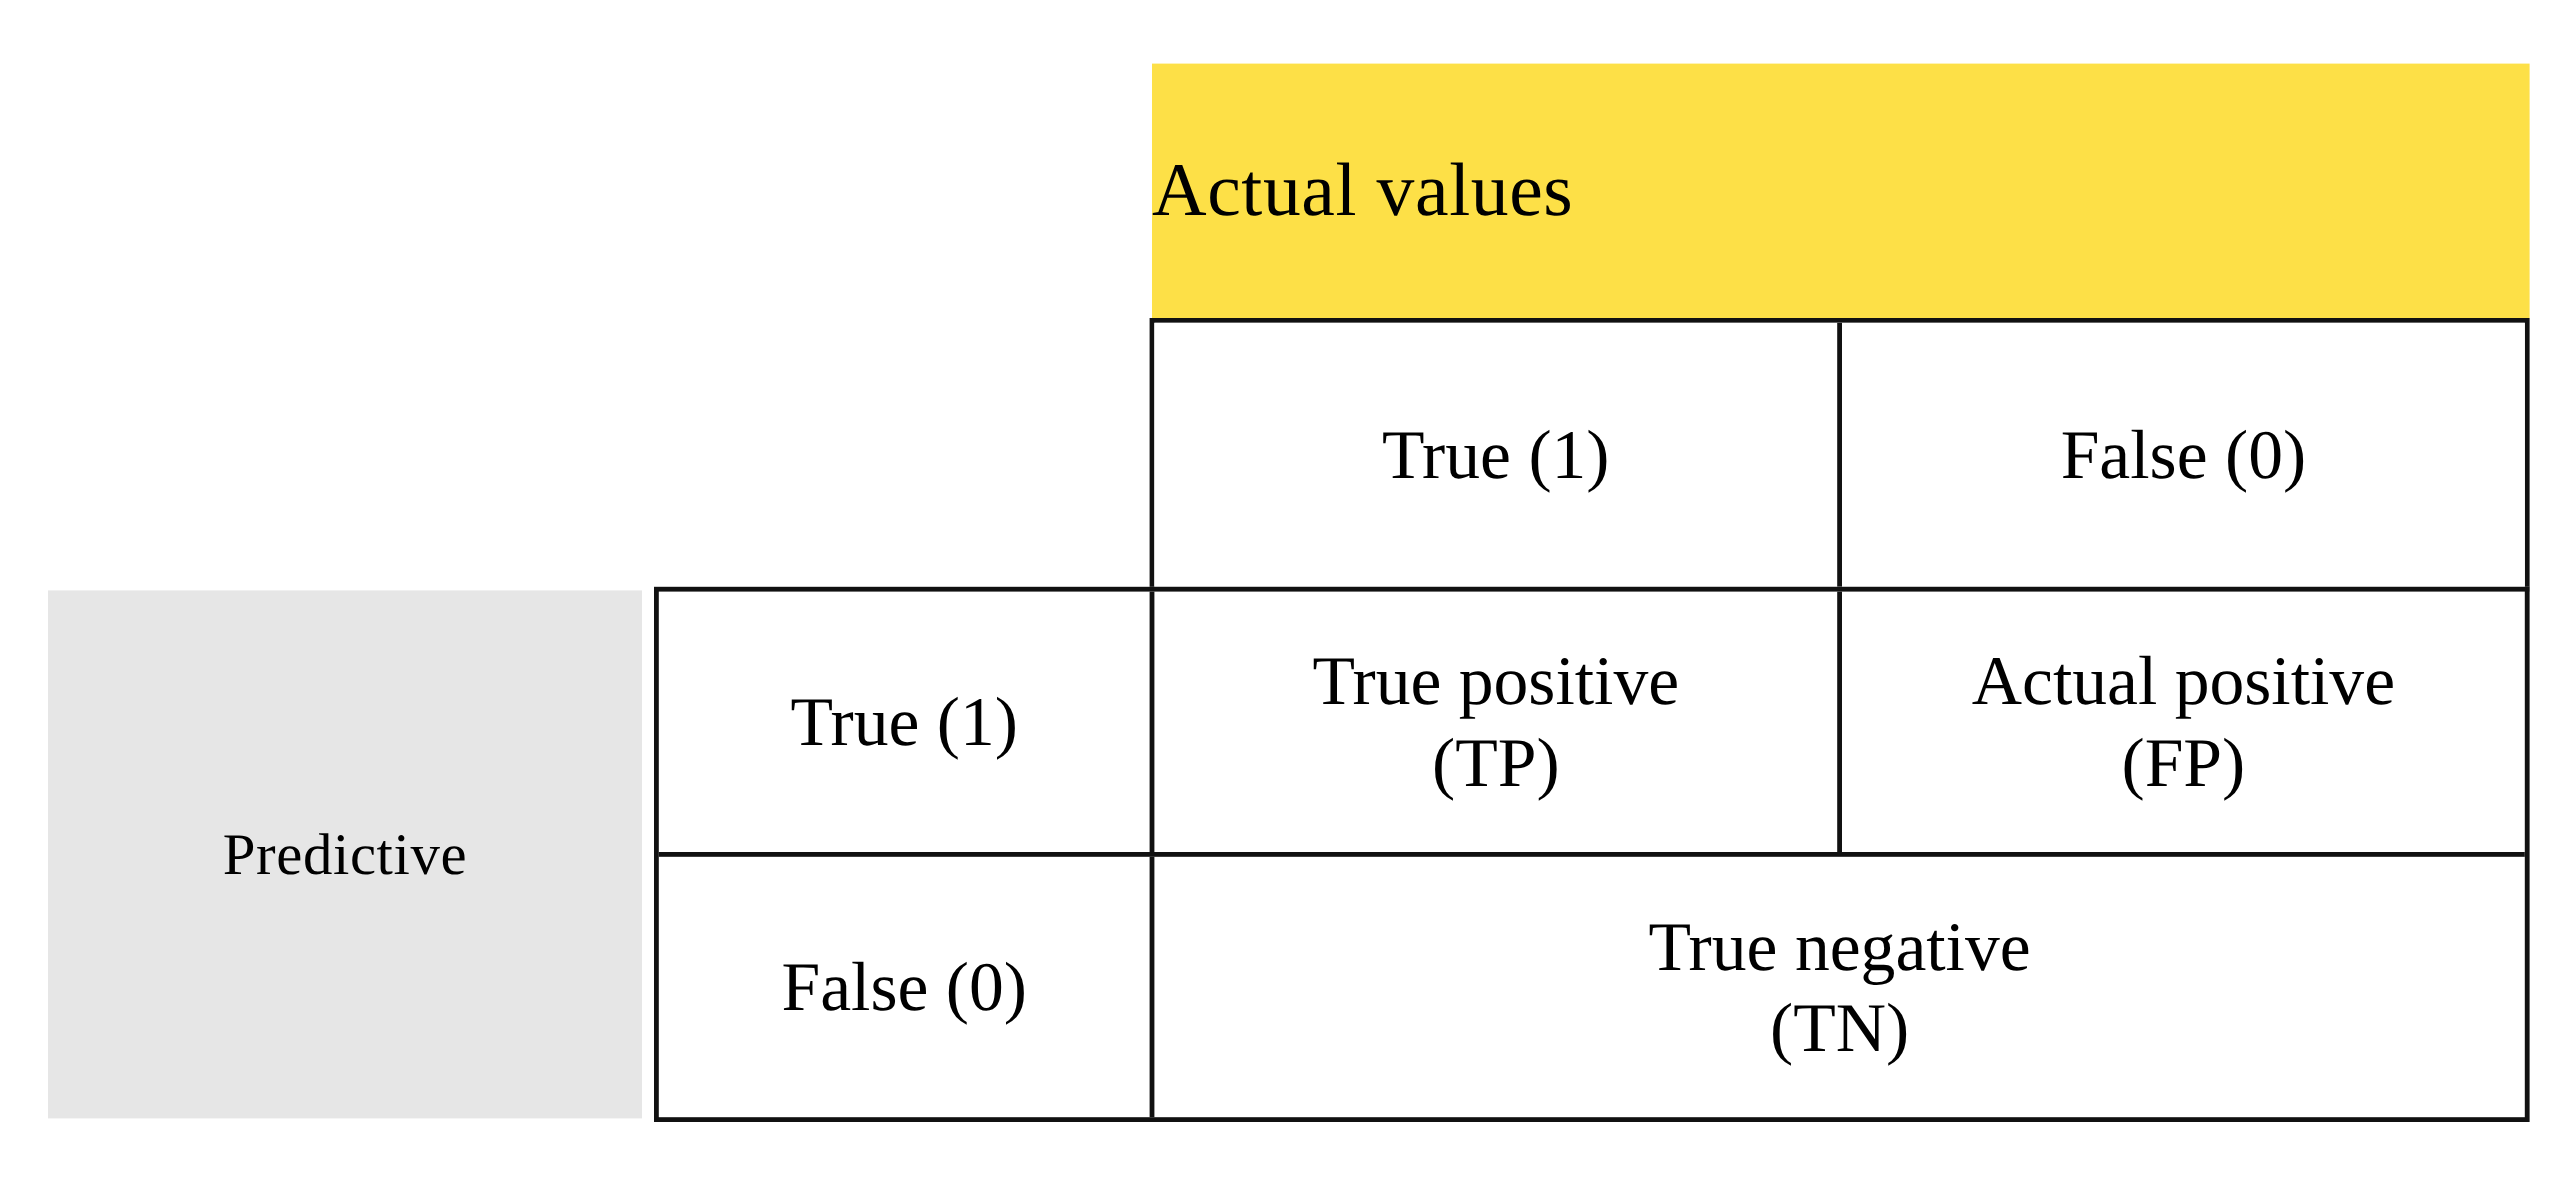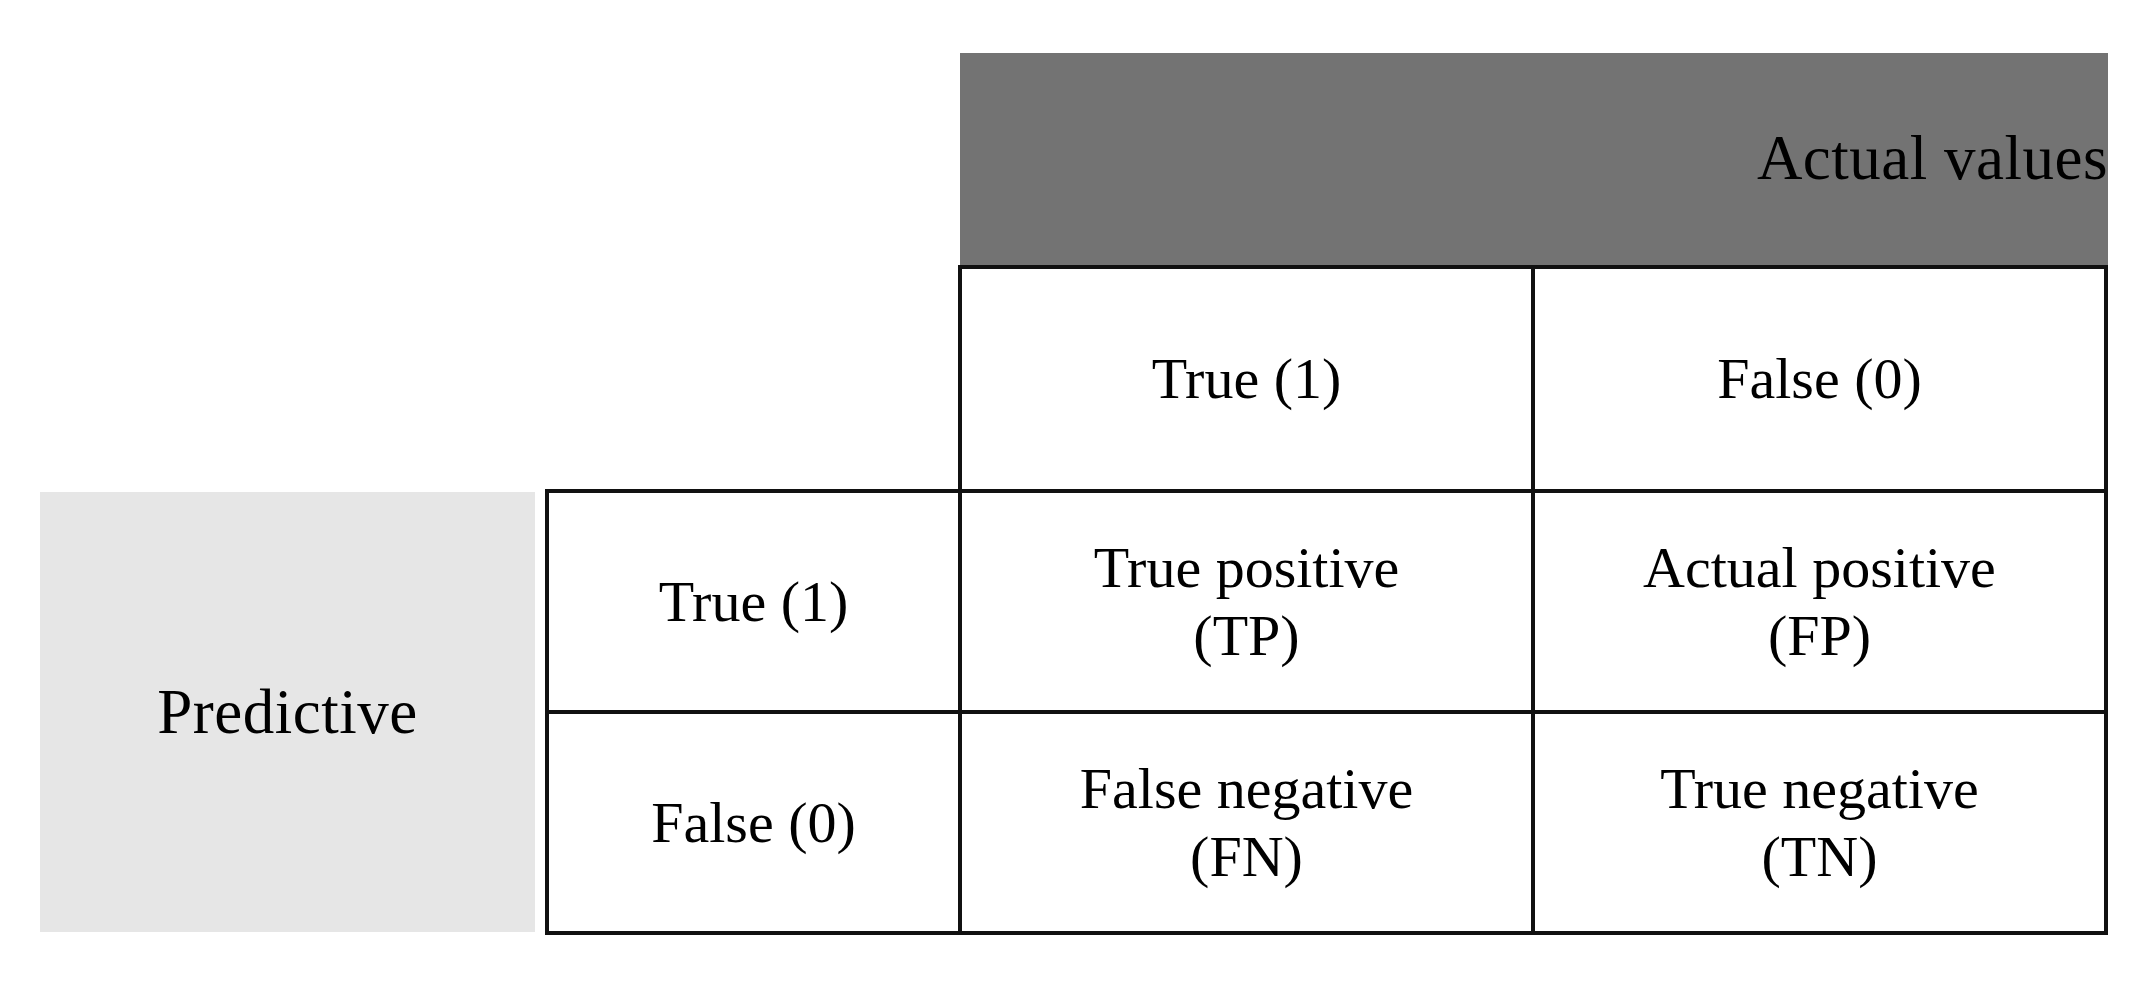--- a/index.html
+++ b/index.html
@@ -21,24 +21,24 @@
     height: 983px;
   }
 
   
   .actual-banner {
     position: absolute;
     left: 960px;
     top: 53px;
     width: 1148px;
     height: 212px;
-    background: #737373;
+    background: #fde047;
     display: flex;
     align-items: center;
-    justify-content: flex-end;
+    justify-content: flex-start;
   }
   .actual-banner-label {
     font-size: 63px;
     line-height: 1.1;
     letter-spacing: 0.5px;
     white-space: nowrap;
   }
 
   
   .predictive-banner {
@@ -47,21 +47,21 @@
     top: 492px;
     width: 495px;
     height: 440px;
     background: #e6e6e6;
     display: flex;
     align-items: center;
     justify-content: center;
     text-align: center;
   }
   .predictive-banner-label {
-    font-size: 63px;
+    font-size: 49px;
     line-height: 1.22;
     letter-spacing: 0.5px;
   }
 
   
   .col-header-strip {
     position: absolute;
     left: 958px;
     top: 265px;
     width: 1150px;
@@ -179,26 +179,20 @@
         </span>
       </div>
     </div>
 
     <div class="matrix-row">
       <div class="row-label-cell">
         <span>False (0)</span>
       </div>
       <div class="value-cell">
         <span>
-          <span>False negative</span><br>
-          <span>(FN)</span>
-        </span>
-      </div>
-      <div class="value-cell">
-        <span>
           <span>True negative</span><br>
           <span>(TN)</span>
         </span>
       </div>
     </div>
 
   </div>
 
 </div>
 

